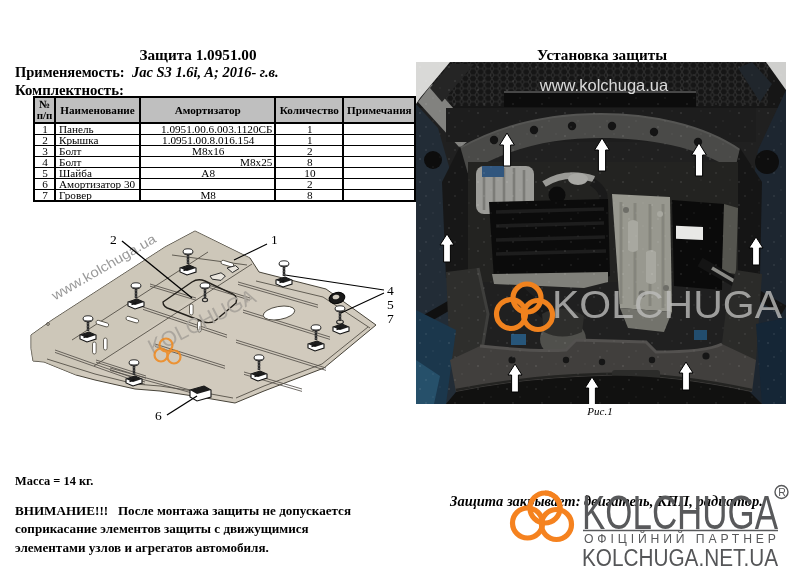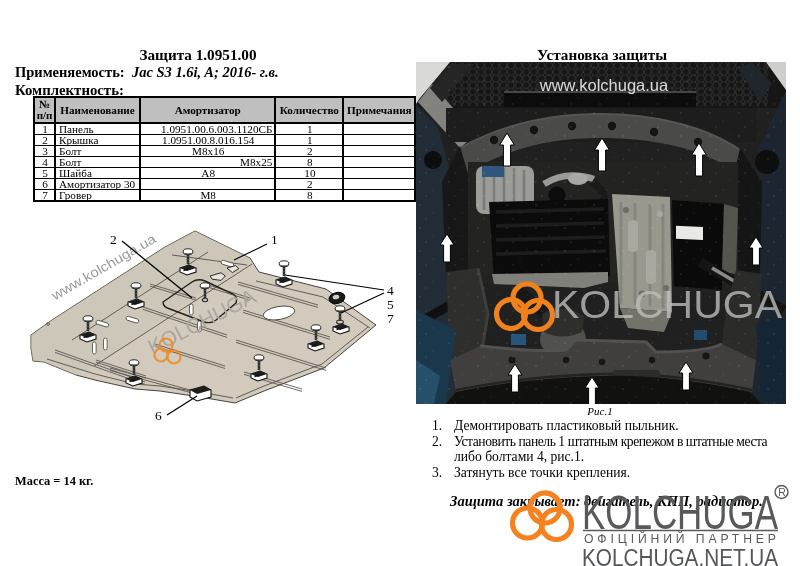--- a/index.html
+++ b/index.html
@@ -185,20 +185,21 @@
     <text x="387" y="85" font-size="13.5">5</text>
     <text x="387" y="99" font-size="13.5">7</text>
     <path d="M285,51 L384,66 M341,89 L384,69" stroke="#000" stroke-width="1.1" fill="none"></path>
 
     <text x="155" y="196" font-size="13.5">6</text>
     <path d="M167,191 L197,172" stroke="#000" stroke-width="1.3" fill="none"></path>
   </svg>
 
   <div class="abs" style="left:15px;top:442px;font-size:12.4px;font-weight:bold;">Масса = 14 кг.</div>
 
+  <div class="abs" style="left:15px;top:470px;width:400px;font-size:13.1px;font-weight:bold;line-height:18.4px;">ВНИМАНИЕ!!!&nbsp;&nbsp; После монтажа защиты не допускается<br>соприкасание элементов защиты с движущимися<br>элементами узлов и агрегатов автомобиля.</div>
 
   <div class="abs" style="left:402px;top:14px;width:400px;text-align:center;font-size:15.2px;font-weight:bold;">Установка защиты</div>
 
   <svg class="abs" style="left:416px;top:30px;" width="370" height="342" viewBox="0 0 370 342">
     <defs>
       <pattern id="hex" width="7.6" height="6.6" patternUnits="userSpaceOnUse">
         <path d="M1.9,0 L5.7,0 L7.6,3.3 L5.7,6.6 L1.9,6.6 L0,3.3 Z" fill="none" stroke="#323232" stroke-width="1"></path>
       </pattern>
       <pattern id="speck" width="29" height="23" patternUnits="userSpaceOnUse">
         <circle cx="4" cy="5" r="1" fill="#ffffff" opacity="0.10"></circle>
@@ -338,25 +339,20 @@
     <use href="#arrowT" x="283" y="81"></use>
     <use href="#arrow" x="31" y="172"></use>
     <use href="#arrow" x="340" y="175"></use>
     <use href="#arrow" x="99" y="302"></use>
     <use href="#arrow" x="176" y="315"></use>
     <use href="#arrow" x="270" y="300"></use>
   </svg>
 
   <div class="abs" style="left:400px;top:373px;width:400px;text-align:center;font-size:11px;font-style:italic;">Рис.1</div>
 
-  <div class="abs" style="left:432px;top:386px;width:360px;font-size:13.6px;line-height:15px;">
-    <div style="margin-bottom:1px;"><span style="display:inline-block;width:22px;">1.</span>Демонтировать пластиковый пыльник.</div>
-    <div style="margin-bottom:1px;padding-left:22px;text-indent:-22px;"><span style="display:inline-block;width:22px;text-indent:0;">2.</span><span style="letter-spacing:-0.45px;">Установить панель 1 штатным крепежом в штатные места</span><br>либо болтами 4, рис.1.</div>
-    <div><span style="display:inline-block;width:22px;">3.</span>Затянуть все точки крепления.</div>
-  </div>
 
   <div class="abs" style="left:450px;top:461px;font-size:14.5px;font-weight:bold;font-style:italic;">Защита закрывает: двигатель, КПП, радиатор.</div>
 
   <svg class="abs" style="left:498px;top:447px;z-index:6;" width="300" height="100" viewBox="0 0 300 100">
 
     <g fill="none" stroke="#f5821f" stroke-width="5.2">
       <circle cx="47" cy="29" r="15"></circle>
       <circle cx="29.5" cy="44" r="15"></circle>
       <circle cx="58.5" cy="45.5" r="15"></circle>
       <path d="M47,14 a15,15 0 0 1 15,15"></path>

